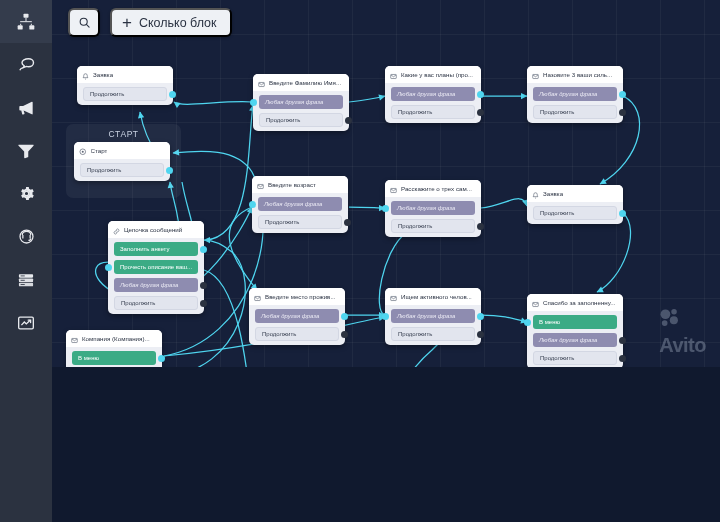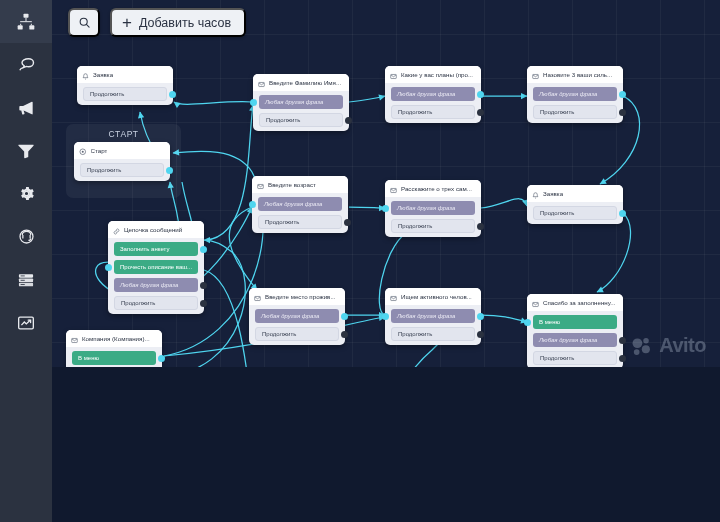--- a/index.html
+++ b/index.html
@@ -124,23 +124,24 @@
     width: 7px; height: 7px;
     border-radius: 50%;
     z-index: 14;
   }
   .port.cyan { background: #4fd5ef; }
   .port.dark { background: #2b3240; }
 
   
   #watermark {
     position: absolute; right: 14px; bottom: 10px;
-    display: flex; align-items: center; gap: 6px;
+    display: flex; gap: 6px;
     z-index: 20;
     opacity: 0.30;
+    flex-direction: column;
   }
   #watermark .wm-text {
     font-size: 20px; font-weight: bold; color: #c7d2e4; letter-spacing: -0.5px;
   }
 </style>
 </head>
 <body>
 
 <div id="app">
 
@@ -458,17 +459,17 @@
 
   <div id="toolbar">
     <button id="search-btn" class="tool-btn">
       <svg width="13" height="13" viewBox="0 0 24 24" fill="none" stroke="#2a3242" stroke-width="2">
         <circle cx="10.5" cy="10.5" r="6.5"></circle>
         <path d="M15.5 15.5 20.5 20.5" stroke-linecap="round"></path>
       </svg>
     </button>
     <button id="add-block-btn" class="tool-btn">
       <span class="plus">+</span>
-      <span>Добавить часов</span>
+      <span>Сколько блок</span>
     </button>
   </div>
 
 </div>
 
 </body></html>

